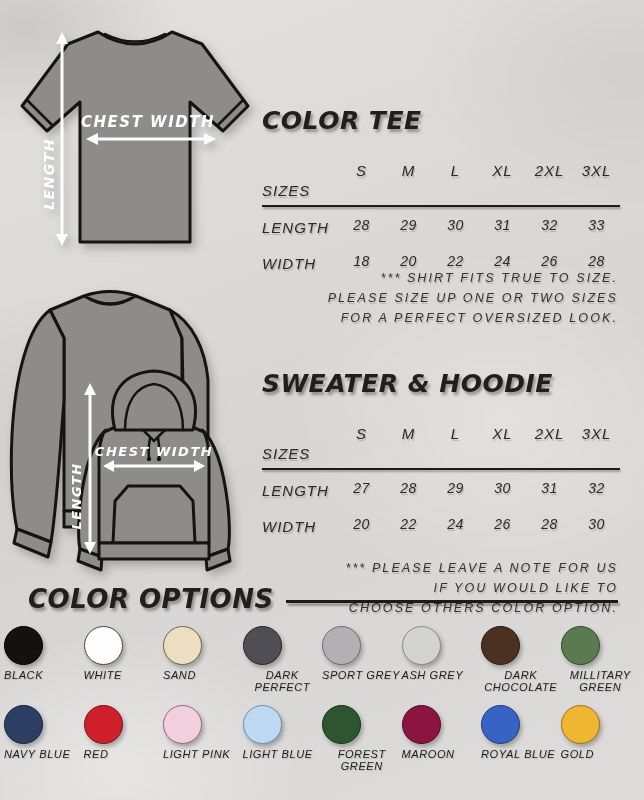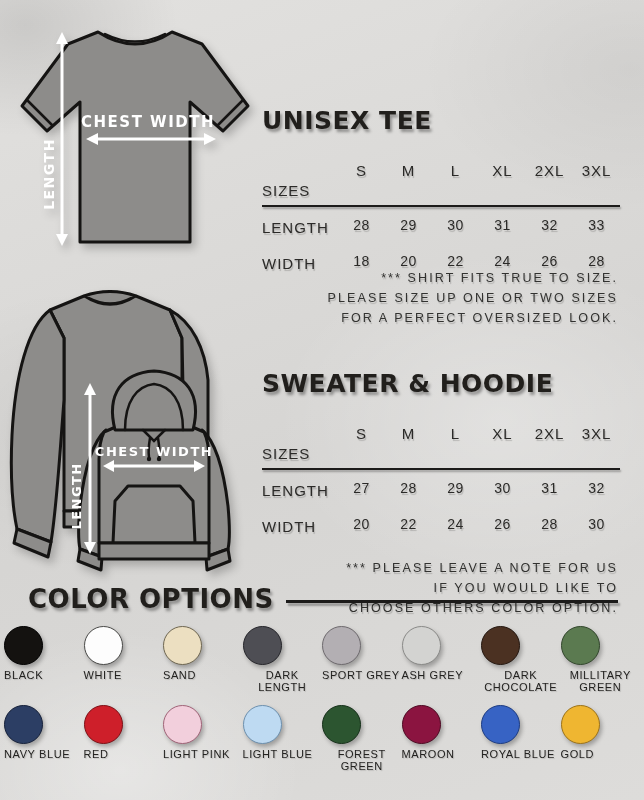--- a/index.html
+++ b/index.html
@@ -7,20 +7,21 @@
   .poster{
     position:relative;width:644px;height:800px;overflow:hidden;
     background-color:#dad9d7;
     background-image:
       radial-gradient(ellipse 220px 160px at 25px 25px, rgba(0,0,0,0.10), transparent 70%),
       radial-gradient(ellipse 300px 200px at 630px 70px, rgba(0,0,0,0.05), transparent 70%),
       radial-gradient(ellipse 260px 200px at 120px 770px, rgba(255,255,255,0.35), transparent 70%),
       radial-gradient(ellipse 320px 240px at 500px 420px, rgba(255,255,255,0.28), transparent 70%),
       radial-gradient(ellipse 240px 200px at 70px 430px, rgba(0,0,0,0.05), transparent 70%),
       linear-gradient(160deg,#e2e1df 0%,#d6d5d3 55%,#dddcda 100%);
+    font-style: italic;
   }
   .big-title{
     margin:0;font-family:"DejaVu Sans",sans-serif;font-weight:900;color:#211f1c;
     text-shadow:2px 3px 3px rgba(0,0,0,0.35);letter-spacing:0.5px;line-height:1.05;
   }
   .sec{position:absolute;width:356px;}
   .tee-sec{left:262px;top:108px;}
   .hoodie-sec{left:262px;top:371px;}
   .sec h1{font-size:25px;margin-bottom:8px;}
   .size-table{display:grid;grid-template-columns:76px repeat(6,47px);align-items:center;color:#2b2a28;}
@@ -76,21 +77,21 @@
     </g>
     <g>
       <line class="arrow" x1="50" y1="36" x2="50" y2="230"></line>
       <polygon class="ahead" points="50,26 44,38 56,38"></polygon>
       <polygon class="ahead" points="50,240 44,228 56,228"></polygon>
       <text class="meas" font-size="14" text-anchor="middle" transform="translate(42 168) rotate(-90)">LENGTH</text>
     </g>
   </svg>
 
   <div class="sec tee-sec">
-    <h1 class="big-title">UNISEX TEE</h1>
+    <h1 class="big-title">COLOR TEE</h1>
     <div class="size-table">
       <span class="th first">SIZES</span>
       <span class="th">S</span>
       <span class="th">M</span>
       <span class="th">L</span>
       <span class="th">XL</span>
       <span class="th">2XL</span>
       <span class="th">3XL</span>
       <span class="rule"></span>
       <span class="rl first">LENGTH</span>
@@ -203,21 +204,21 @@
     <div class="sw">
       <span class="dot" style="background: rgb(253, 253, 253); border-color: rgb(74, 74, 72);"></span>
       <span class="sw-lbl">WHITE</span>
     </div>
     <div class="sw">
       <span class="dot" style="background: rgb(236, 223, 193); border-color: rgb(111, 103, 82);"></span>
       <span class="sw-lbl">SAND</span>
     </div>
     <div class="sw">
       <span class="dot" style="background: rgb(78, 78, 84); border-color: rgb(38, 38, 43);"></span>
-      <span class="sw-lbl">DARK LENGTH</span>
+      <span class="sw-lbl">DARK PERFECT</span>
     </div>
     <div class="sw">
       <span class="dot" style="background: rgb(179, 175, 179); border-color: rgb(110, 106, 110);"></span>
       <span class="sw-lbl">SPORT GREY</span>
     </div>
     <div class="sw">
       <span class="dot" style="background: rgb(211, 211, 209); border-color: rgb(138, 138, 136);"></span>
       <span class="sw-lbl">ASH GREY</span>
     </div>
     <div class="sw">

